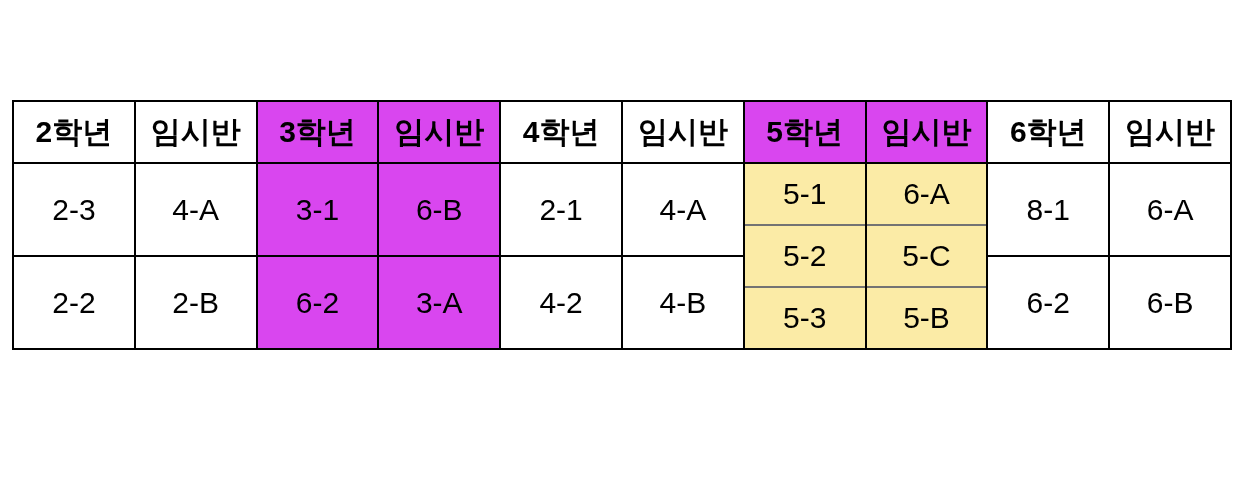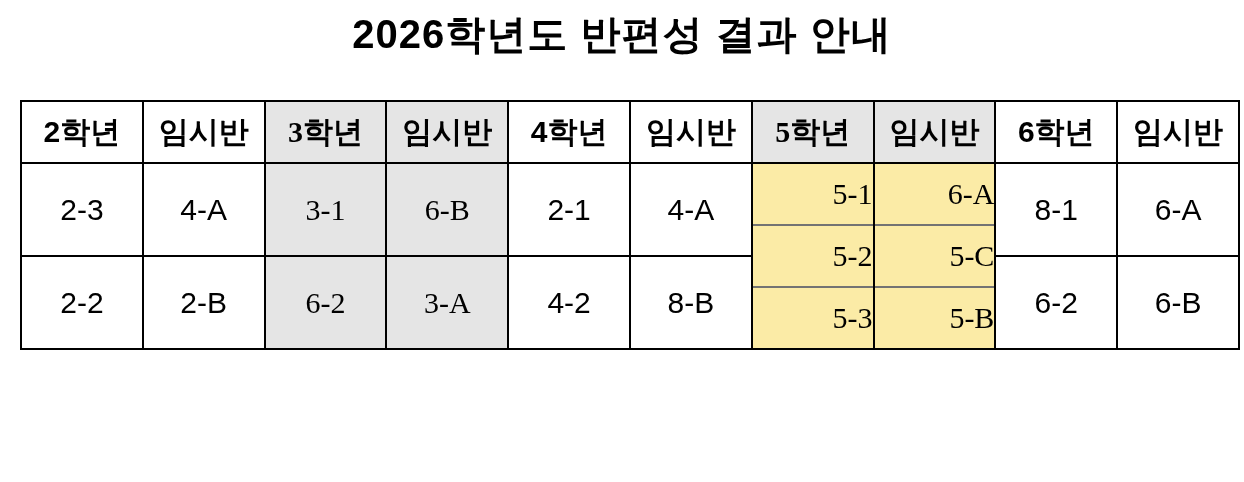--- a/index.html
+++ b/index.html
@@ -23,21 +23,21 @@
   .title {
     text-align: center;
     font-size: 40px;
     font-weight: bold;
     letter-spacing: 1px;
     padding-top: 10px;
     line-height: 1.2;
   }
   .table-wrap {
     position: absolute;
-    left: 20px;
+    left: 12px;
     top: 100px;
     width: 992px;
   }
   table.grid {
     border-collapse: collapse;
     table-layout: fixed;
     width: 1220px;
     background: #ffffff;
   }
   table.grid td {
@@ -47,51 +47,49 @@
     font-size: 30px;
     padding: 0;
     height: 60px;
   }
   td.head {
     height: 86px;
     font-weight: bold;
     font-size: 31px;
   }
   td.hl {
-    background: #e5e5e5;
-    font-family: Liberation Serif, serif;
+    background: #d946ef;
   }
   td.plain {
     background: #ffffff;
   }
   .sub-cell {
     height: 60px;
     line-height: 60px;
     font-size: 30px;
-    text-align: right;
+    text-align: center;
     background: #fbeba6;
   }
   .sub-cell.divider {
     border-top: 2px solid #737373;
   }
   td.nested {
     padding: 0;
     height: 180px;
     vertical-align: top;
   }
   .nested-stack {
     display: block;
   }
 </style>
 </head>
 <body>
 
 <div class="page">
 
-  <div class="title">2026학년도 반편성 결과 안내</div>
 
   <div class="table-wrap">
     <table class="grid">
       <tbody>
         <tr>
           <td class="head plain">2학년</td>
           <td class="head plain">임시반</td>
           <td class="head hl">3학년</td>
           <td class="head hl">임시반</td>
           <td class="head plain">4학년</td>
@@ -124,21 +122,21 @@
           </td>
           <td class="plain" style="height:90px">8-1</td>
           <td class="plain" style="height:90px">6-A</td>
         </tr>
         <tr>
           <td class="plain" style="height:90px">2-2</td>
           <td class="plain" style="height:90px">2-B</td>
           <td class="hl" style="height:90px">6-2</td>
           <td class="hl" style="height:90px">3-A</td>
           <td class="plain" style="height:90px">4-2</td>
-          <td class="plain" style="height:90px">8-B</td>
+          <td class="plain" style="height:90px">4-B</td>
           <td class="plain" style="height:90px">6-2</td>
           <td class="plain" style="height:90px">6-B</td>
         </tr>
       </tbody>
     </table>
   </div>
 
 </div>
 
 </body></html>

